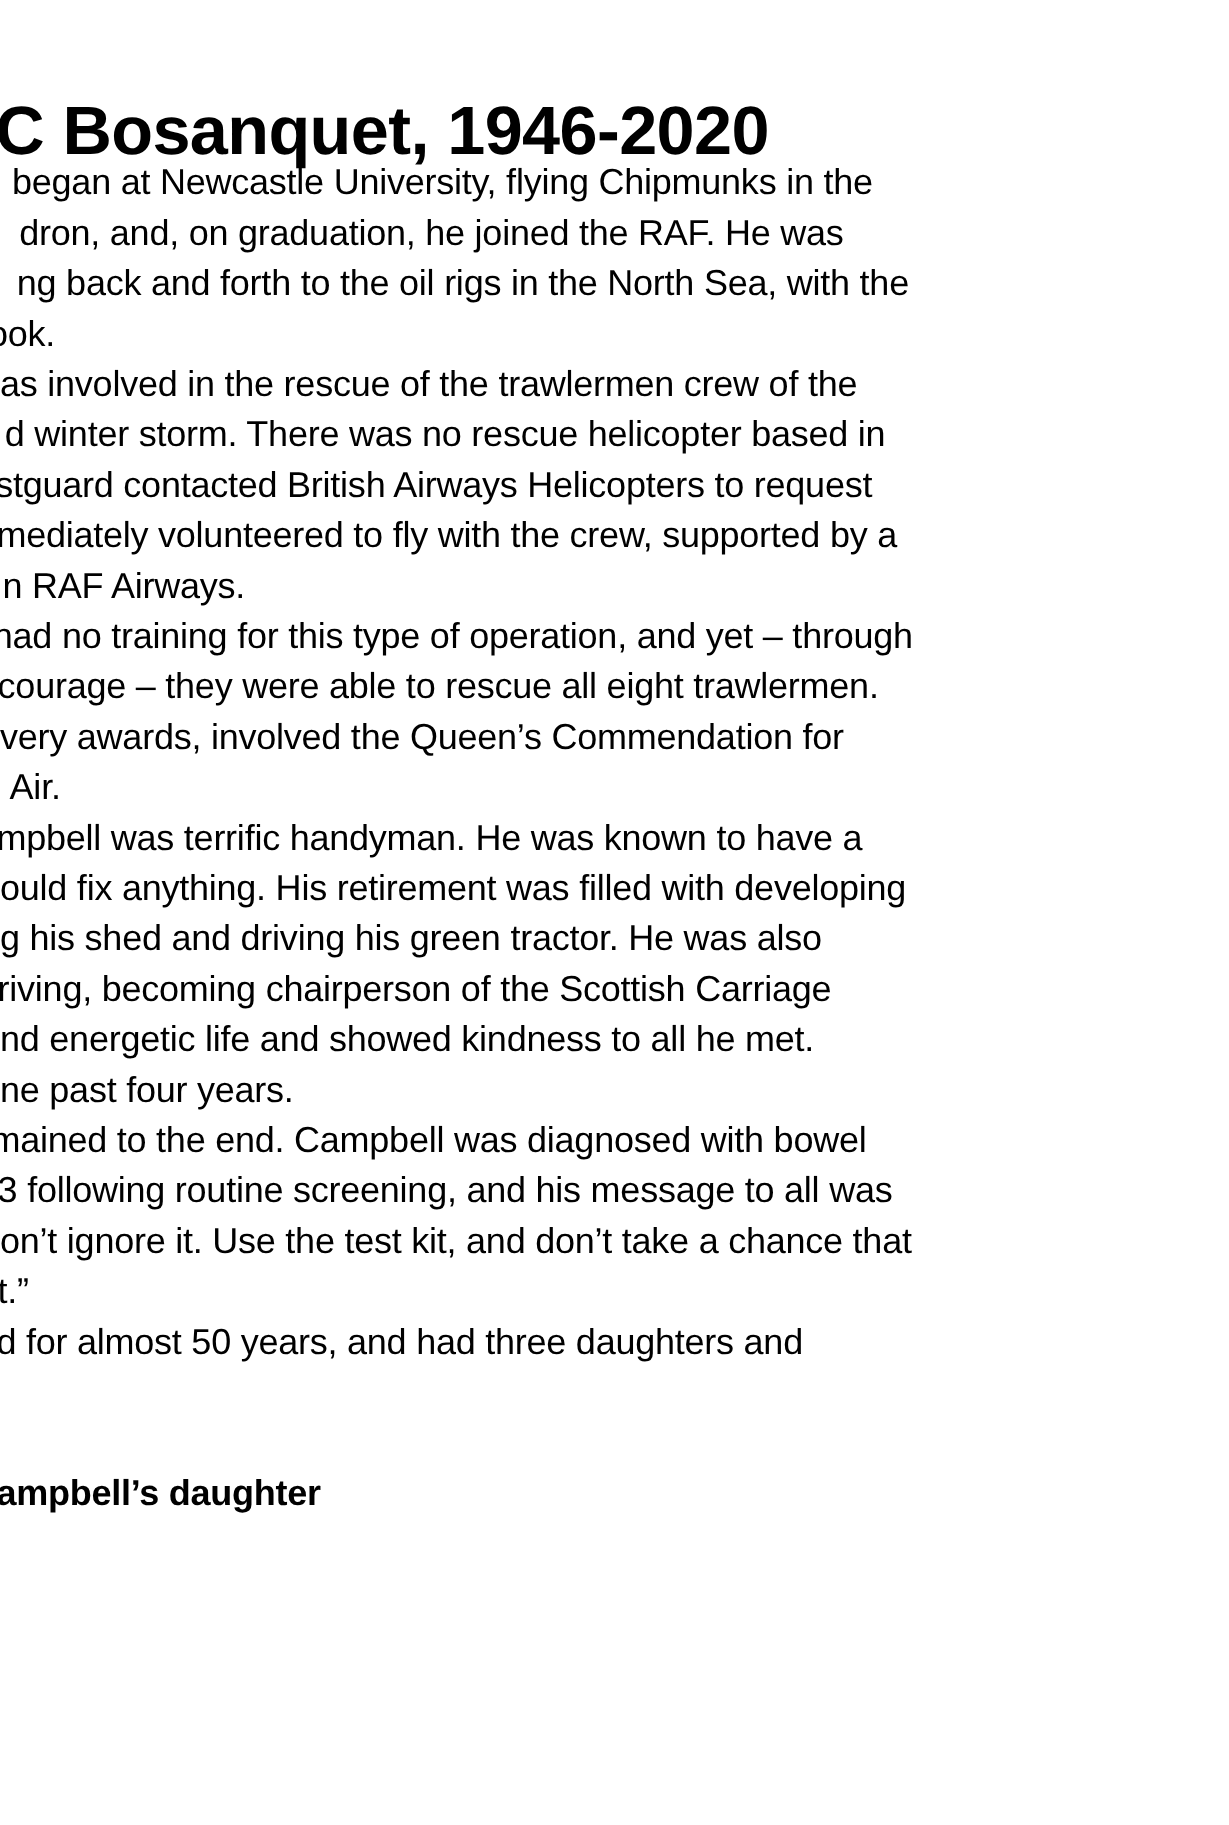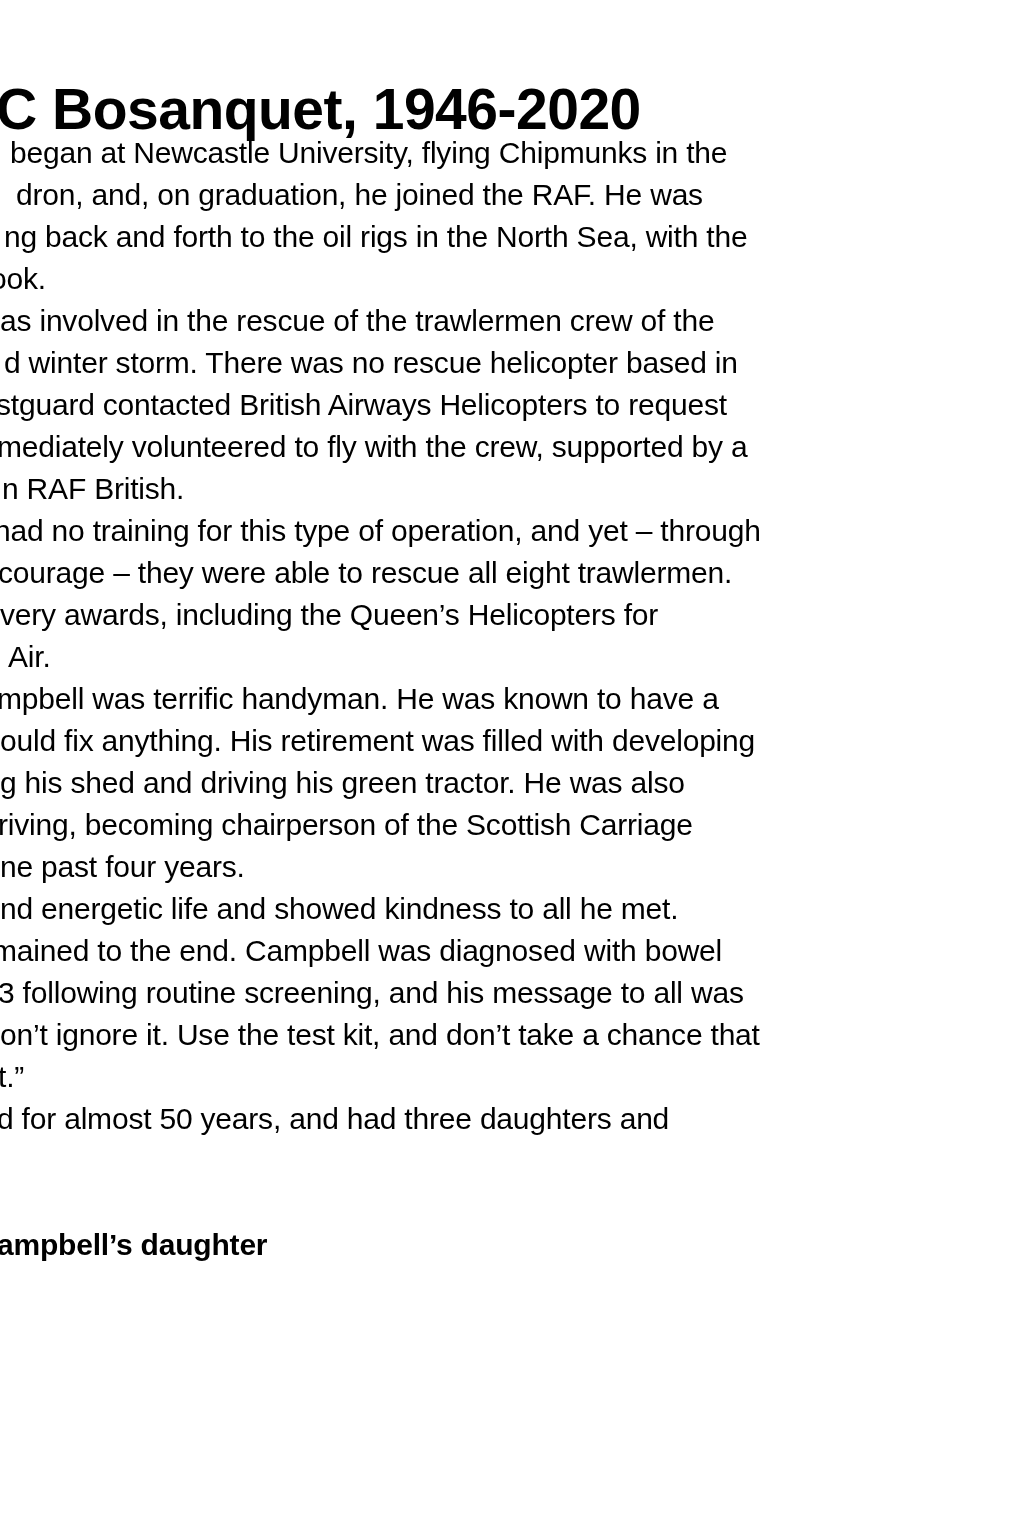--- a/index.html
+++ b/index.html
@@ -57,37 +57,37 @@
 </head>
 <body>
 
 <div class="page">
 
   <h1 class="article-title">C Bosanquet, 1946-2020</h1>
 
   <div class="article-body">
     <div class="line" style="margin-left:10px">began at Newcastle University, flying Chipmunks in the</div>
     <div class="line" style="margin-left:16px">dron, and, on graduation, he joined the RAF. He was</div>
-    <div class="line" style="margin-left:4px">ng back and forth to the oil rigs in the North Sea, with the</div>
+    <div class="line" style="margin-left:14px">ng back and forth to the oil rigs in the North Sea, with the</div>
     <div class="line" style="margin-left:-10px">ook.</div>
     <div class="line" style="margin-left:0px">as involved in the rescue of the trawlermen crew of the</div>
     <div class="line" style="margin-left:4px">d winter storm. There was no rescue helicopter based in</div>
     <div class="line" style="margin-left:-4px">stguard contacted British Airways Helicopters to request</div>
     <div class="line" style="margin-left:-3px">mediately volunteered to fly with the crew, supported by a</div>
-    <div class="line" style="margin-left:2px">n RAF British.</div>
+    <div class="line" style="margin-left:2px">n RAF Airways.</div>
     <div class="line" style="margin-left:-6px">had no training for this type of operation, and yet – through</div>
     <div class="line" style="margin-left:-2px">courage – they were able to rescue all eight trawlermen.</div>
-    <div class="line" style="margin-left:0px">very awards, including the Queen’s Helicopters for</div>
+    <div class="line" style="margin-left:0px">very awards, involved the Queen’s Commendation for</div>
     <div class="line" style="margin-left:8px">Air.</div>
     <div class="line" style="margin-left:-3px">mpbell was terrific handyman. He was known to have a</div>
     <div class="line" style="margin-left:0px">ould fix anything. His retirement was filled with developing</div>
     <div class="line" style="margin-left:0px">g his shed and driving his green tractor. He was also</div>
     <div class="line" style="margin-left:-2px">riving, becoming chairperson of the Scottish Carriage</div>
+    <div class="line" style="margin-left:0px">nd energetic life and showed kindness to all he met.</div>
     <div class="line" style="margin-left:0px">ne past four years.</div>
-    <div class="line" style="margin-left:0px">nd energetic life and showed kindness to all he met.</div>
     <div class="line" style="margin-left:-8px">mained to the end. Campbell was diagnosed with bowel</div>
     <div class="line" style="margin-left:-2px">3 following routine screening, and his message to all was</div>
     <div class="line" style="margin-left:0px">on’t ignore it. Use the test kit, and don’t take a chance that</div>
     <div class="line" style="margin-left:-2px">t.”</div>
     <div class="line" style="margin-left:-3px">d for almost 50 years, and had three daughters and</div>
 
     <div class="sig-spacer"></div>
 
     <div class="article-signature">ampbell’s daughter</div>
   </div>

